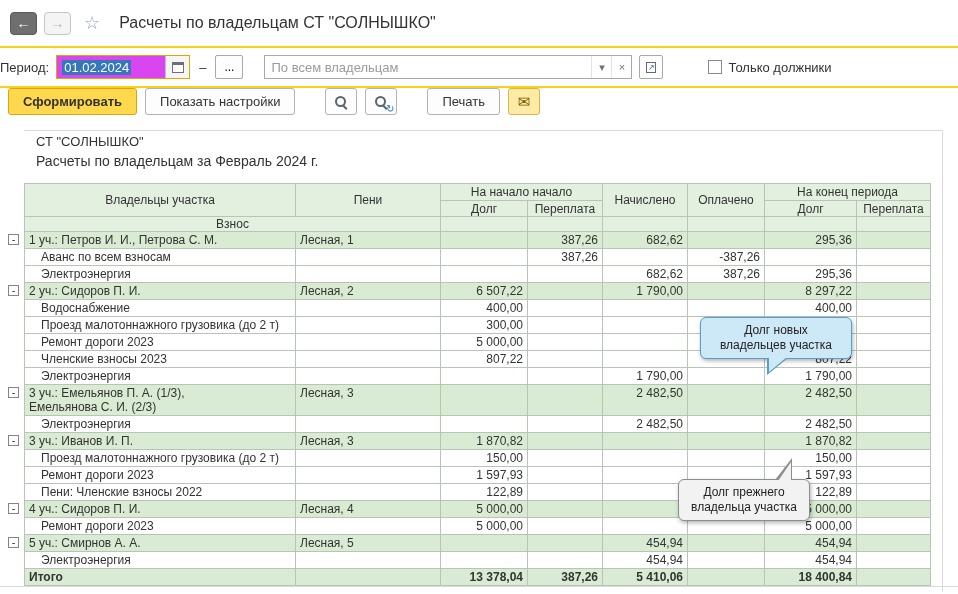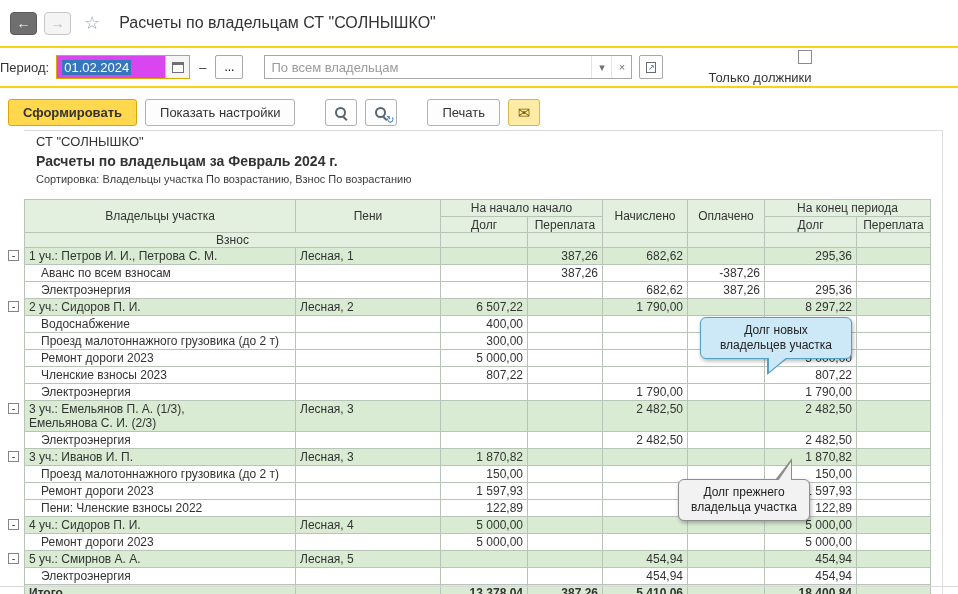--- a/index.html
+++ b/index.html
@@ -32,45 +32,45 @@
   .date-sel { background:#3677bc; color:#fff; padding:0 2px; }
   .calbtn { width:24px; border-left:1px solid #c2c2c2; background:#f5f5f5; display:flex; align-items:center; justify-content:center; cursor:pointer; }
   .cal { display:inline-block; width:12px; height:11px; border:1px solid #707070; border-top:3px solid #707070; background:#fff; }
   .dash { margin:0 2px; }
   .dots-btn { height:24px; width:28px; border:1px solid #a8a8a8; background:#fdfdfd; border-radius:2px; font-size:12px; line-height:1; cursor:pointer; }
   .combo { display:flex; align-items:stretch; height:24px; border:1px solid #a8a8a8; background:#fff; width:368px; margin-left:14px; }
   .combo .ph { flex:1; display:flex; align-items:center; padding:0 6px; color:#9b9b9b; overflow:hidden; white-space:nowrap; }
   .combo-btn { width:20px; display:flex; align-items:center; justify-content:center; color:#707070; font-size:11px; cursor:pointer; border-left:1px solid #e3e3e3; }
   .open-btn { height:24px; width:24px; border:1px solid #a8a8a8; background:#fdfdfd; border-radius:2px; display:flex; align-items:center; justify-content:center; cursor:pointer; }
   .open-ic { display:inline-block; width:11px; height:11px; border:1px solid #6a6a6a; font-size:8px; line-height:9px; text-align:center; color:#3e6d9e; }
-  .chk { display:flex; align-items:flex-end; gap:6px; margin-left:38px; cursor:pointer; white-space:nowrap;flex-direction:column; }
+  .chk { display:flex; align-items:flex-start; gap:6px; margin-left:38px; cursor:pointer; white-space:nowrap; }
   .chk .box { width:14px; height:14px; border:1px solid #8a8a8a; background:#fff; }
 
   
-  .toolbar { display:flex; align-items:flex-end; height:38px; padding:0 8px; gap:8px; }
+  .toolbar { display:flex; align-items:flex-start; height:38px; padding:0 8px; gap:8px; }
   .btn { height:27px; padding:0 14px; border:1px solid #b2b2b2; background:#fdfdfd; border-radius:3px;
          font-family:"Liberation Sans", sans-serif; font-size:13px; color:#333; cursor:pointer; }
   .btn.yellow { background:#ffd84d; border-color:#d9a612; font-weight:bold; }
   .iconbtn { width:32px; height:27px; border:1px solid #b2b2b2; background:#fdfdfd; border-radius:3px;
              display:flex; align-items:center; justify-content:center; position:relative; cursor:pointer; }
   .tb-gap { width:14px; }
   .mag { position:relative; display:inline-block; width:14px; height:14px; }
   .mag::before { content:""; position:absolute; left:1px; top:1px; width:7px; height:7px;
                  border:2px solid #59656f; border-radius:50%; }
   .mag::after { content:""; position:absolute; left:10px; top:10px; width:5px; height:2px;
                 background:#59656f; transform:rotate(45deg); transform-origin:0 0; }
   .mag-extra { position:absolute; right:2px; bottom:0px; font-size:10px; color:#1f6fbf; }
   .iconbtn.mail { background:#ffeaa6; border-color:#d9b54a; }
   .envelope { font-size:15px; color:#7a5c00; line-height:1; }
 
   
   .report { position:relative; margin:4px 0 0 24px; width:919px;
             border-top:1px solid #dcdcdc; border-right:1px solid #dcdcdc; padding:2px 0 6px 0; }
   .org     { padding-left:12px; height:18px; line-height:18px; font-size:13px; }
-  .rtitle  { padding-left:12px; height:20px; line-height:20px; font-size:14px; font-weight:bold; }
+  .rtitle  { padding-left:12px; height:20px; line-height:20px; font-size:14px; font-weight:normal; }
   .sorting { padding-left:12px; height:16px; line-height:16px; font-size:11px; color:#3c3c3c; }
 
   table.rep { border-collapse:collapse; table-layout:fixed; width:906px; margin-top:12px; }
   table.rep th, table.rep td {
     border:1px solid #b9c4b9; font-size:12px; padding:1px 4px; overflow:hidden;
   }
   table.rep thead th { background:#e3f0df; font-weight:normal; text-align:center; padding:0 2px; }
   thead tr.h1 th { height:17px; }
   thead tr.h2 th { height:16px; }
   thead tr.h3 th { height:15px; }
@@ -167,21 +167,20 @@
   <span class="tb-gap"></span>
   <button class="btn">Печать</button>
   <button class="iconbtn mail">
     <span class="envelope">✉</span>
   </button>
 </div>
 
 <div class="report">
   <div class="org">СТ "СОЛНЫШКО"</div>
   <div class="rtitle">Расчеты по владельцам за Февраль 2024 г.</div>
-  <div class="sorting">Сортировка: Владельцы участка По возрастанию, Взнос По возрастанию</div>
 
   <table class="rep">
     <colgroup>
       <col style="width:271px">
         <col style="width:145px">
         <col style="width:87px">
         <col style="width:75px">
       <col style="width:85px">
         <col style="width:77px">
         <col style="width:92px">

